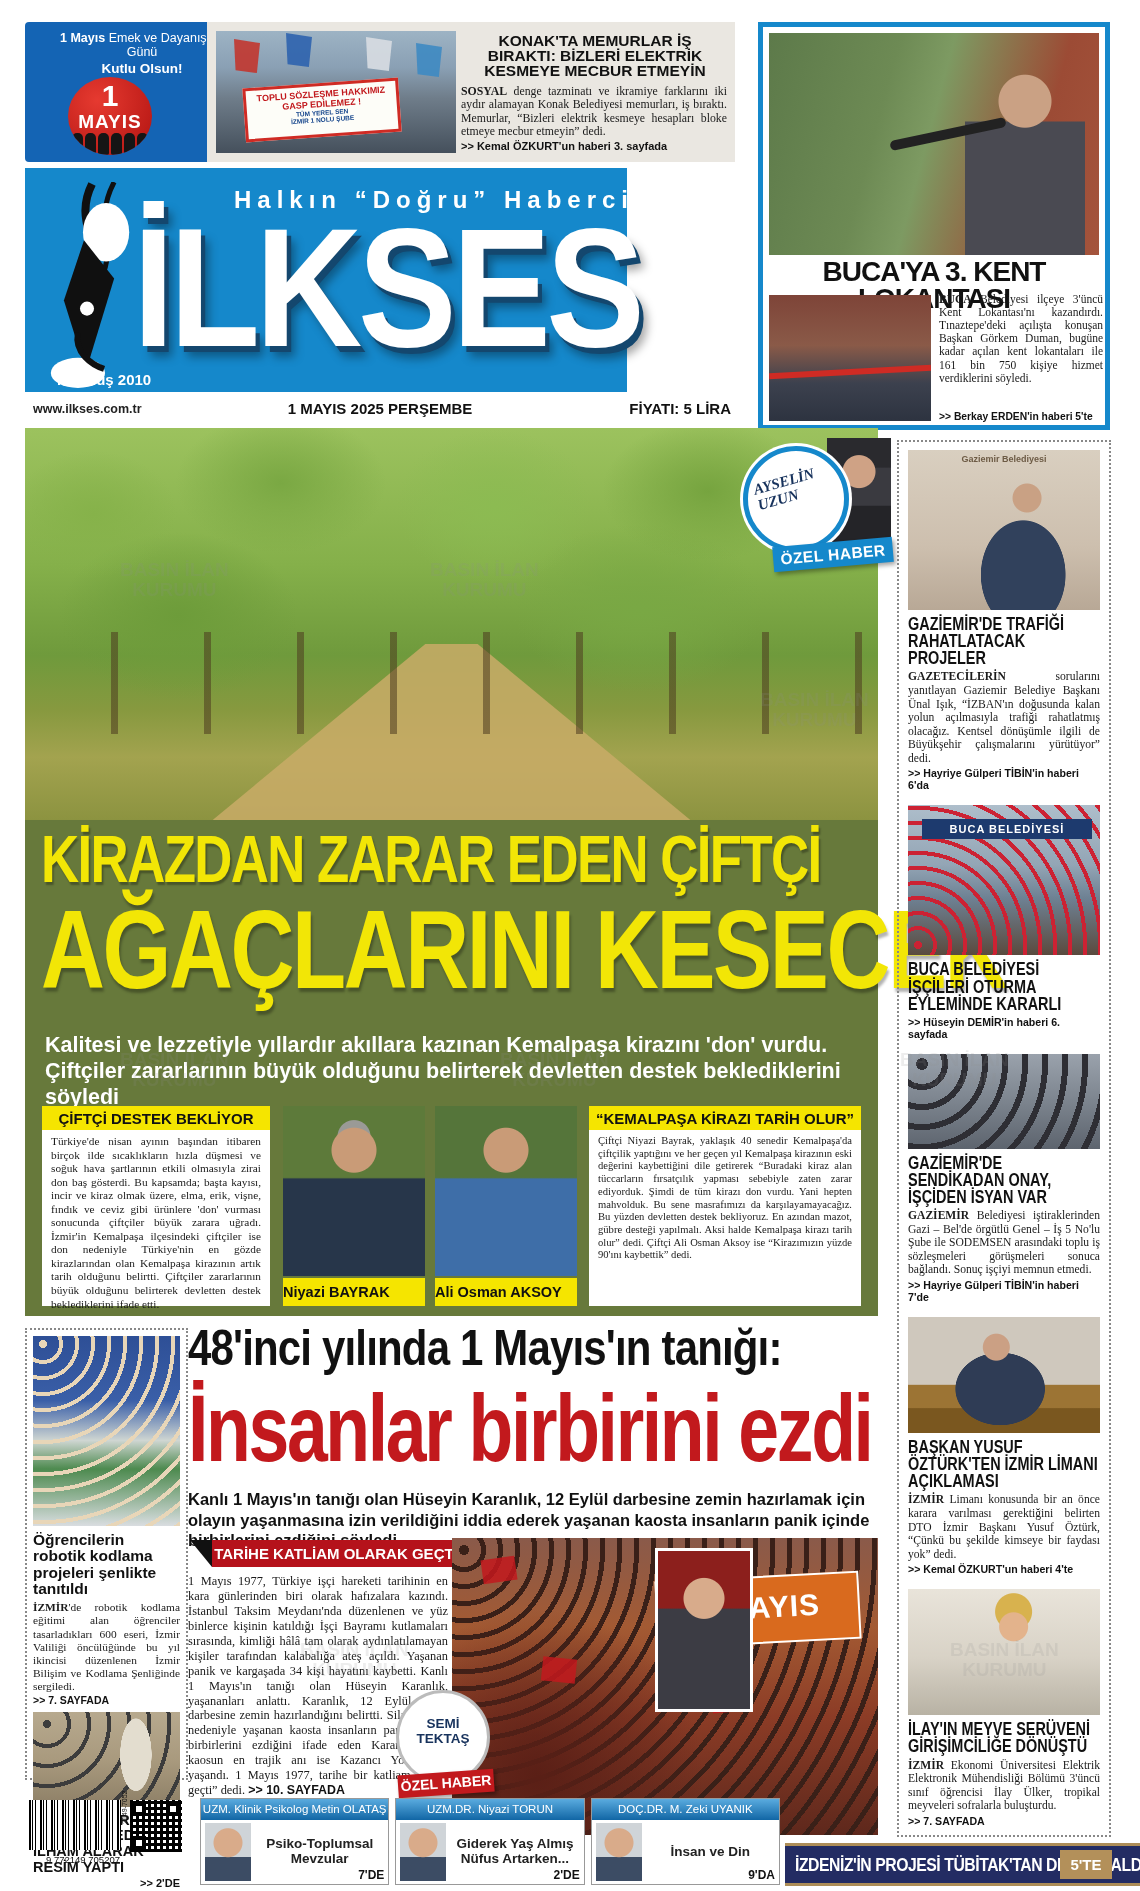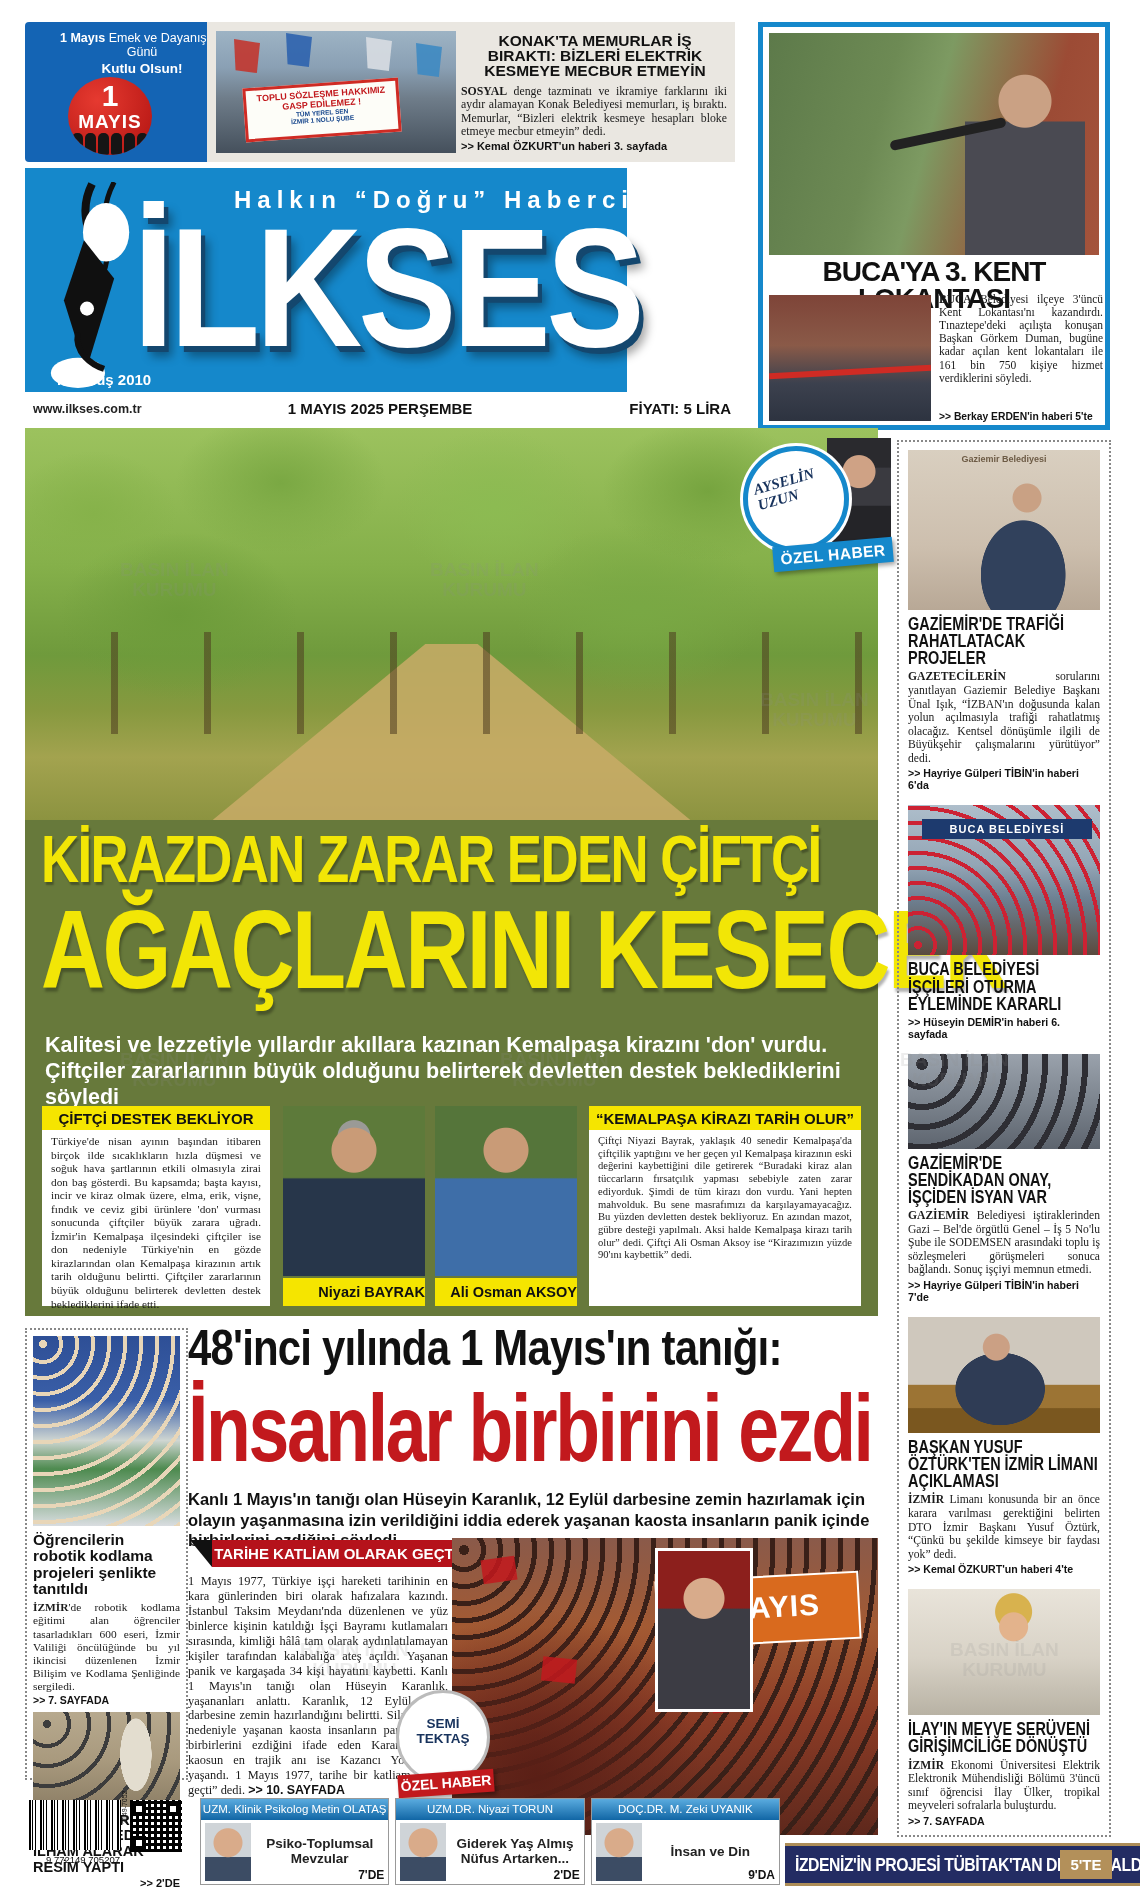--- a/index.html
+++ b/index.html
@@ -89,21 +89,21 @@
   .mhl1{position:absolute;left:16px;top:398px;color:#f2e606;font-weight:700;font-size:66px;line-height:1;
      letter-spacing:-2px;display:inline-block;transform:scaleX(.8);transform-origin:0 0;white-space:nowrap;
      text-shadow:2px 3px 2px rgba(0,0,0,.3);}
   .mhl2{position:absolute;left:16px;top:466px;color:#f2e606;font-weight:700;font-size:112px;line-height:1;
      letter-spacing:-3px;display:inline-block;transform:scaleX(.79);transform-origin:0 0;white-space:nowrap;
      text-shadow:2px 4px 3px rgba(0,0,0,.3);}
   .msub{position:absolute;left:20px;top:604px;width:810px;color:#fff;font-weight:700;font-size:21.5px;line-height:1.22;}
   .wbox{position:absolute;background:#fff;}
   .wbox .yt{background:#f5e500;text-align:center;font-weight:700;font-size:15px;padding:4px 2px 3px;color:#111;}
   .wbox .bd{padding:5px 9px;font-size:11.3px;line-height:1.2;}
-  .pcap{position:absolute;background:#f5e500;text-align:right;font-weight:700;font-size:14.5px;color:#111;line-height:28px;}
+  .pcap{position:absolute;background:#f5e500;text-align:left;font-weight:700;font-size:14.5px;color:#111;line-height:28px;}
   .farmer1{background:radial-gradient(circle at 50% 26%,#c99b77 0 22px,transparent 23px),
      radial-gradient(circle at 50% 18%,#9a9a96 0 16px,transparent 17px),
      linear-gradient(180deg,#5d7a3a 0 42%,#27364a 43%);}
   .farmer2{background:radial-gradient(circle at 50% 26%,#c99b77 0 22px,transparent 23px),
      linear-gradient(180deg,#55753a 0 42%,#3e6ea8 43%);}
   
   .m48{left:188px;top:1324px;font-size:50px;letter-spacing:-1px;display:inline-block;transform:scaleX(.84);transform-origin:0 0;white-space:nowrap;}
   .mred{left:188px;top:1382px;color:#c2191d;font-weight:700;font-size:94px;line-height:1;letter-spacing:-3px;
      display:inline-block;transform:scaleX(.78);transform-origin:0 0;white-space:nowrap;}
   .msub2{left:188px;top:1489px;width:696px;font-weight:700;font-size:16.5px;line-height:1.25;color:#111;}

